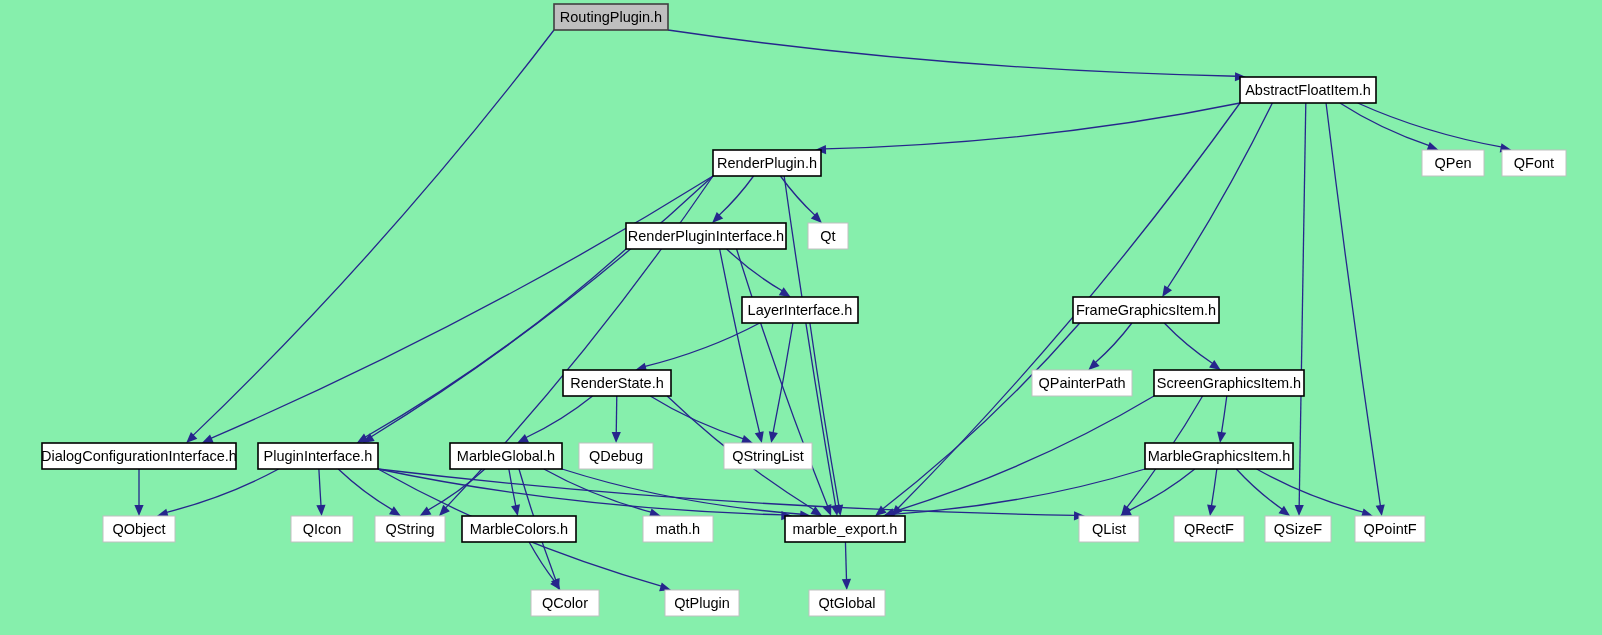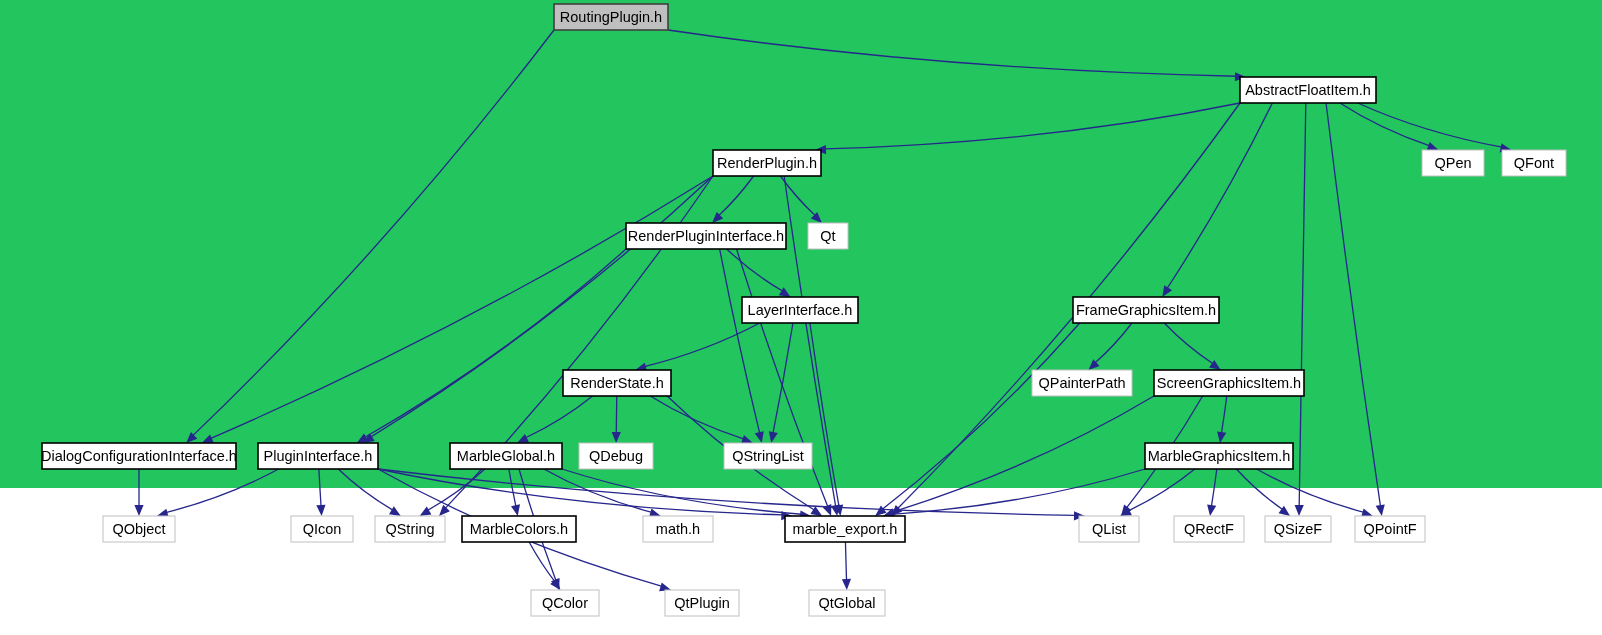--- a/index.html
+++ b/index.html
@@ -9,22 +9,22 @@
   }
   body {
     width: 1602px;
     height: 635px;
     overflow: hidden;
     font-family: "Liberation Sans", sans-serif;
   }
   #graph-root {
     position: relative;
     width: 1602px;
-    height: 488px;
-    background: #22c55e;
+    height: 635px;
+    background: #86efac;
   }
   svg#dep-graph {
     display: block;
     width: 1602px;
     height: 635px;
   }
   .node-box {
     fill: #ffffff;
     stroke: #000000;
     stroke-width: 1.6;

